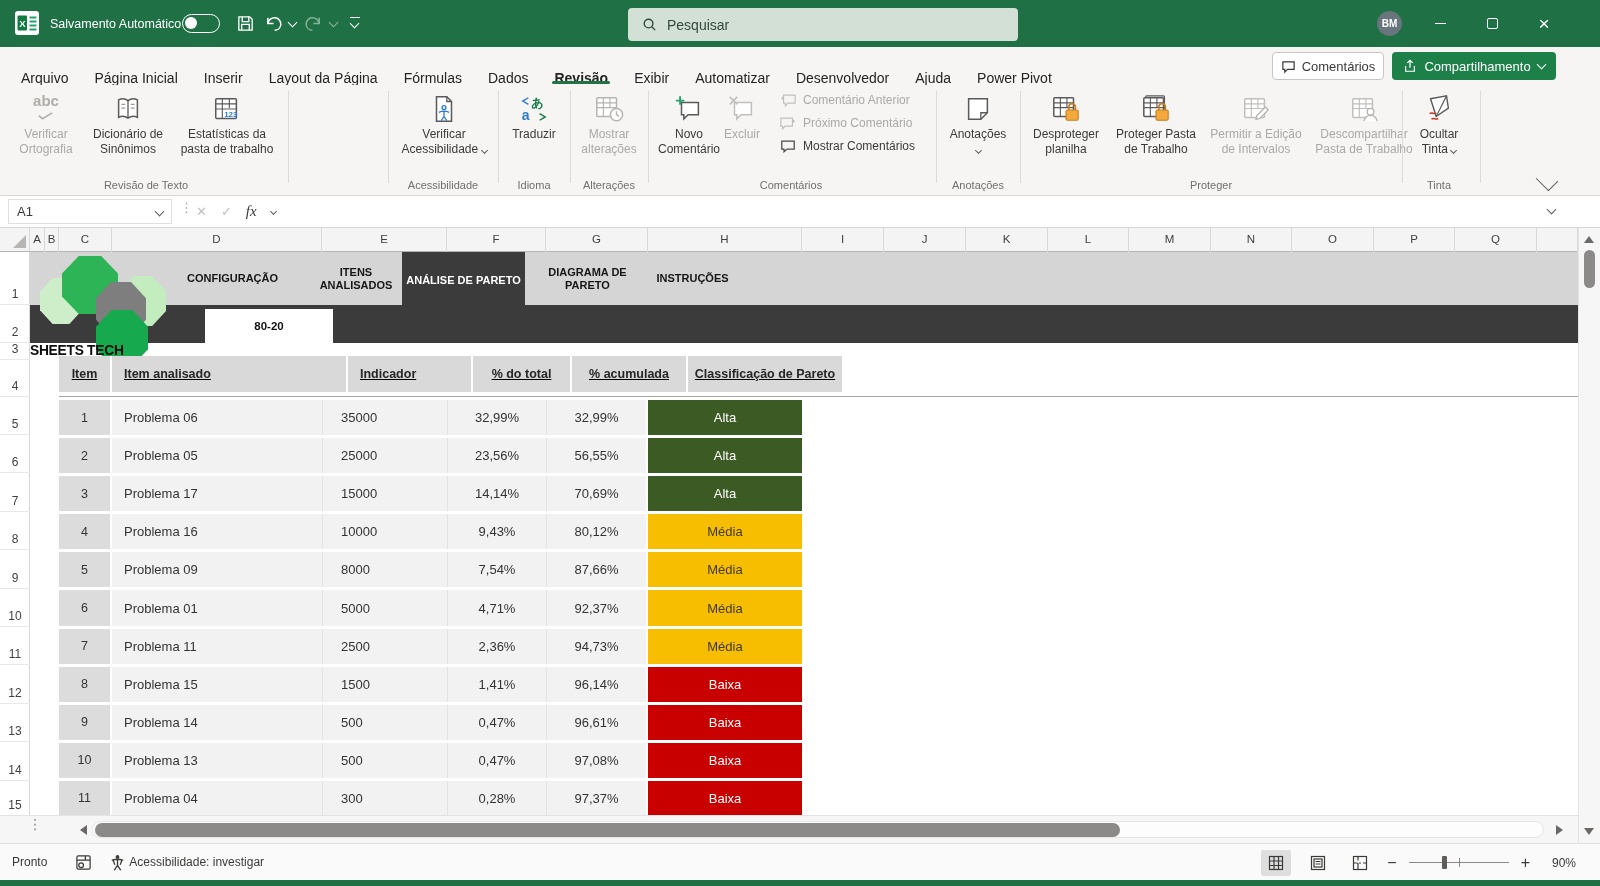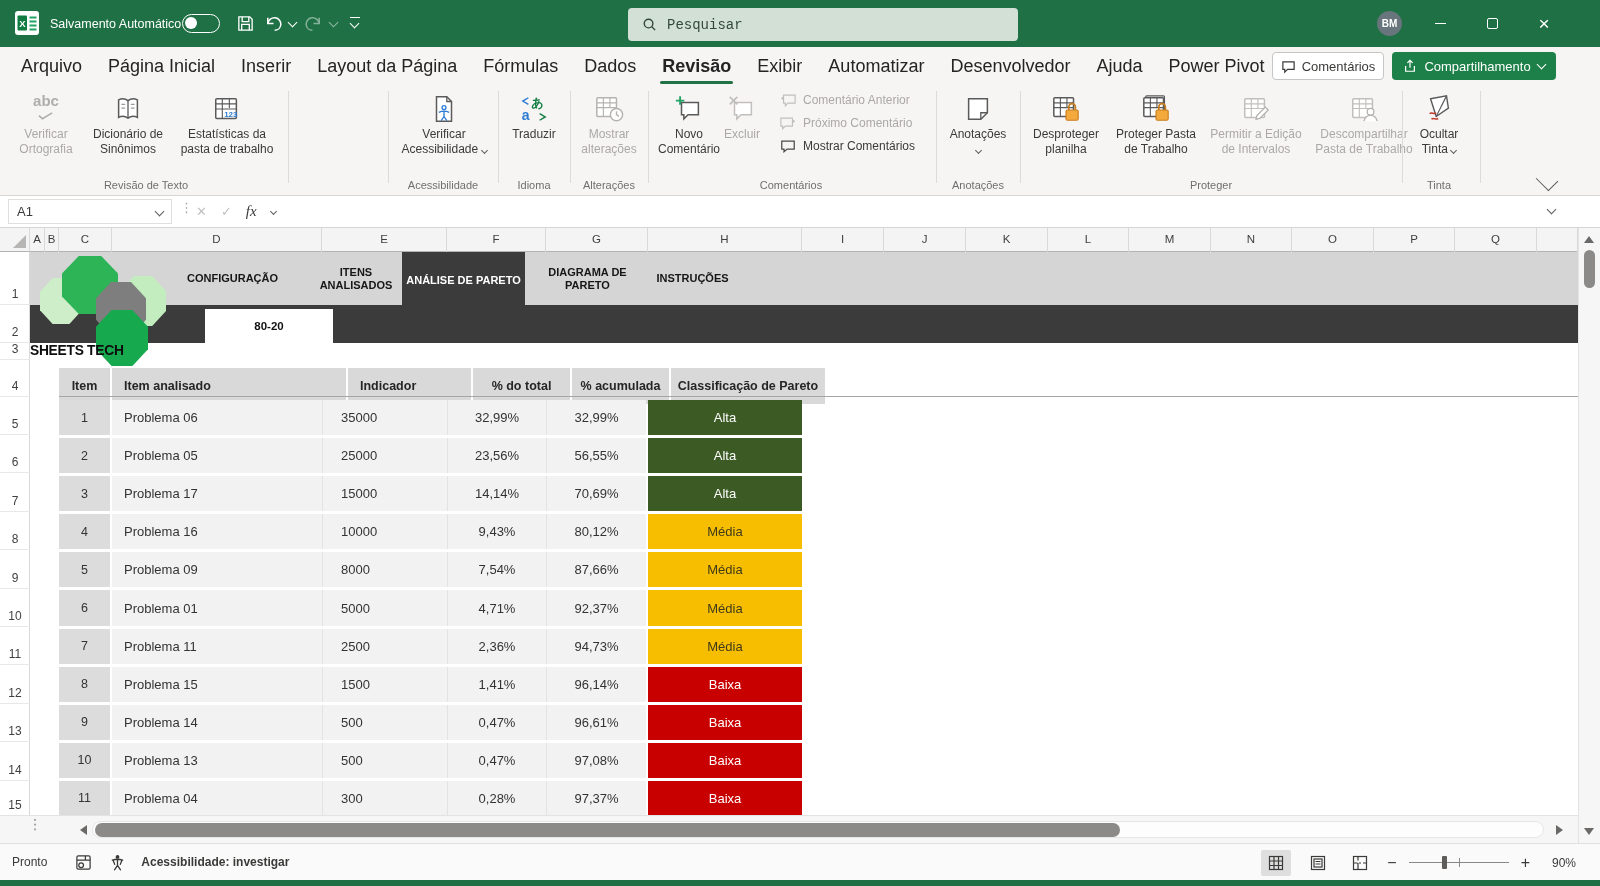--- a/index.html
+++ b/index.html
@@ -11,30 +11,30 @@
   .titlebar { position:absolute; left:0; top:0; width:1600px; height:47px; background:#1F7145; display:flex; align-items:center; color:#fff; }
   .appicon { position:absolute; left:14px; top:10px; width:26px; height:26px; }
   .autosave { position:absolute; left:50px; top:0; height:47px; display:flex; align-items:center; font-size:12.5px; color:#fff; }
   .toggle { position:absolute; left:182px; top:14px; width:38px; height:19px; border:1.5px solid #fff; border-radius:10px; }
   .toggle .knob { position:absolute; left:2px; top:1.8px; width:12px; height:12px; border-radius:50%; background:#fff; }
   .tb-ic { position:absolute; top:14px; width:19px; height:19px; }
   .chev { display:inline-block; width:7px; height:7px; border-right:1.5px solid #fff; border-bottom:1.5px solid #fff; transform:rotate(45deg); }
   .chev.dk { border-color:#5f5d5b; }
   .chev.dim { border-color:rgba(255,255,255,.5); }
   .doc-title { position:absolute; left:360px; top:0; width:280px; height:47px; display:flex; align-items:center; justify-content:center; gap:8px; font-size:13.5px; color:#fff; }
-  .searchbox { position:absolute; left:628px; top:8px; width:390px; height:33px; background:#d3e0d6; border-radius:4px; display:flex; align-items:center; padding-left:14px; gap:10px; color:#33493c; font-size:14px;font-family:Liberation Mono, monospace; }
+  .searchbox { position:absolute; left:628px; top:8px; width:390px; height:33px; background:#d3e0d6; border-radius:4px; display:flex; align-items:center; padding-left:14px; gap:10px; color:#33493c; font-size:14px; }
   .avatar { position:absolute; left:1377px; top:11px; width:25px; height:25px; border-radius:50%; background:#68757c; color:#fff; font-size:10px; font-weight:700; display:flex; align-items:center; justify-content:center; }
   .winbtn { position:absolute; top:0; width:46px; height:47px; display:flex; align-items:center; justify-content:center; }
   .min-glyph { width:11px; height:1.5px; background:#fff; }
   .max-glyph { width:11px; height:11px; border:1.3px solid #fff; border-radius:2px; }
   .close-glyph { font-size:19px; color:#fff; line-height:1; font-weight:300; }
 
   
   .tabrow { position:absolute; left:0; top:47px; width:1600px; height:38px; background:#f7f5f4; display:flex; align-items:stretch; padding-left:8px; }
-  .rtab { position:relative; padding:0 13px; line-height:38px; font-size:18px; color:#242424; white-space:nowrap; cursor:default; }
+  .rtab { position:relative; padding:12px 13px; line-height:38px; font-size:14px; color:#242424; white-space:nowrap; cursor:default; }
   .rtab.active { font-weight:700; }
   .rtab.active::after { content:""; position:absolute; left:11px; right:11px; bottom:1px; height:3px; background:#217346; border-radius:2px; }
   .comments-btn { position:absolute; left:1272px; top:52px; width:112px; height:28px; border:1px solid #c8c6c4; border-radius:4px; background:#fff; display:flex; align-items:center; justify-content:center; gap:6px; font-size:13px; color:#3b3a39; }
   .share-btn { position:absolute; left:1392px; top:52px; width:164px; height:28px; border-radius:4px; background:#1E8049; display:flex; align-items:center; justify-content:center; gap:7px; font-size:13px; color:#fff; }
 
   
   .ribbon { position:absolute; left:0; top:85px; width:1600px; height:111px; background:#f7f5f4; border-bottom:1px solid #d8d6d4; }
   .rgroup { position:absolute; top:0; height:110px; }
   .glabel { position:absolute; bottom:4px; left:0; right:0; text-align:center; font-size:11px; color:#716f6d; }
   .gsep { position:absolute; top:6px; width:1px; height:92px; background:#dddbd9; }
@@ -68,21 +68,21 @@
   .gutrow { width:30px; display:flex; align-items:flex-end; justify-content:center; font-size:12px; color:#3f3f3f; border-bottom:1px solid #e8e8e8; padding-bottom:3px; }
   .navband { position:absolute; left:30px; top:0; width:1548px; height:53px; background:#d5d5d5; }
   .darkband { position:absolute; left:30px; top:53px; width:1548px; height:38px; background:#3B3B3B; }
   .navtab { position:absolute; top:0; height:53px; display:flex; align-items:center; justify-content:center; text-align:center; font-size:11px; font-weight:700; color:#161616; line-height:13px; }
   .navtab.active { background:#3B3B3B; color:#fff; height:57px; }
   .subtab { position:absolute; left:205px; top:57px; width:128px; height:34px; background:#fff; color:#111; font-size:11.5px; font-weight:700; display:flex; align-items:center; justify-content:center; }
   .oct { position:absolute; clip-path:polygon(30% 0,70% 0,100% 30%,100% 70%,70% 100%,30% 100%,0 70%,0 30%); }
   .logotext { position:absolute; left:30px; top:89px; font-size:15px; font-weight:700; color:#0d0d0d; letter-spacing:-.3px; transform:scaleX(.92); transform-origin:left; white-space:nowrap; }
 
   
-  .thead { position:absolute; left:59px; top:116px; height:36px; display:flex; }
+  .thead { position:absolute; left:59px; top:104px; height:36px; display:flex;text-decoration:underline; }
   .th { background:#d9d9d9; color:#262626; font-size:12.5px; font-weight:700; display:flex; align-items:center; border-right:2px solid #fff; flex:none; }
   .th.ctr { justify-content:center; }
   .th.lft { padding-left:12px; }
   .hline { position:absolute; left:59px; top:144px; width:1519px; height:1px; background:#a6a6a6; }
   .tbody { position:absolute; left:59px; top:145px; }
   .trow { height:38.1px; display:flex; padding-top:3px; }
   .td { height:100%; background:#f2f2f2; font-size:13px; color:#333; display:flex; align-items:center; flex:none; }
   .td.c0 { width:51px; margin-right:2px; background:#dcdcdc; justify-content:center; font-size:12.5px; }
   .td.c1 { width:210px; padding-left:12px; }
   .td.c2 { width:125px; padding-left:18px; border-left:1px solid #e3e3e3; }
@@ -99,21 +99,21 @@
   .hsb .grabber { position:absolute; left:28px; top:5px; color:#8a8886; font-size:14px; line-height:6px; }
   .tri-l { width:0; height:0; border-top:5px solid transparent; border-bottom:5px solid transparent; border-right:7px solid #6b6967; position:absolute; left:80px; top:9px; }
   .tri-r { width:0; height:0; border-top:5px solid transparent; border-bottom:5px solid transparent; border-left:7px solid #6b6967; position:absolute; left:1556px; top:9px; }
   .hsb .track { position:absolute; left:92px; top:5px; width:1452px; height:17px; background:#fdfdfd; border:1px solid #e6e6e6; border-radius:9px; }
   .hsb .thumb { position:absolute; left:95px; top:7px; width:1025px; height:14px; background:#8c8a88; border-radius:7px; }
 
   
   .statusbar { position:absolute; left:0; top:843px; width:1600px; height:37px; background:#fafafa; border-top:1px solid #e0e0e0; display:flex; align-items:center; font-size:12px; color:#3b3a39; }
   .sb-ready { margin-left:12px; }
   .sb-ic { margin-left:28px; display:flex; align-items:center; }
-  .sb-acc { margin-left:16px; font-weight:700; }
+  .sb-acc { margin-left:4px; font-weight:400; }
   .sb-right { position:absolute; right:24px; top:0; height:37px; display:flex; align-items:center; gap:12px; }
   .viewbtn { width:30px; height:26px; display:flex; align-items:center; justify-content:center; border-radius:2px; }
   .viewbtn.sel { background:#dedede; }
   .zoomtrack { width:100px; height:1.5px; background:#8a8886; position:relative; }
   .zoomtrack .tick { position:absolute; left:50px; top:-4px; width:1.5px; height:9px; background:#8a8886; }
   .zoomtrack .handle { position:absolute; left:33px; top:-5.5px; width:5px; height:13px; background:#5f5d5b; border-radius:1px; }
   .zsym { font-size:16px; color:#3b3a39; }
   .zoomlabel { min-width:34px; text-align:right; }
   .greenstrip { position:absolute; left:0; top:880px; width:1600px; height:6px; background:#1F7145; }
 </style>
@@ -454,21 +454,21 @@
       <div class="gutrow" style="height: 38px;">13</div>
       <div class="gutrow" style="height: 39px;">14</div>
       <div class="gutrow" style="height: 35px;">15</div>
   </div>
 
   <div class="thead">
     <div class="th ctr" style="width:53px">Item</div>
     <div class="th lft" style="width:236px">Item analisado</div>
     <div class="th lft" style="width:125px">Indicador</div>
     <div class="th ctr" style="width:99px">% do total</div>
-    <div class="th ctr" style="width:99px">% acumulada</div>
+    <div class="th ctr" style="width:116px">% acumulada</div>
     <div class="th ctr" style="width:154px;border-right:none">Classificação de Pareto</div>
   </div>
   <div class="hline"></div>
 
   <div class="tbody">
     <div class="trow">
       <div class="td c0">1</div>
       <div class="td c1">Problema 06</div>
       <div class="td c2">35000</div>
       <div class="td c3">32,99%</div>

